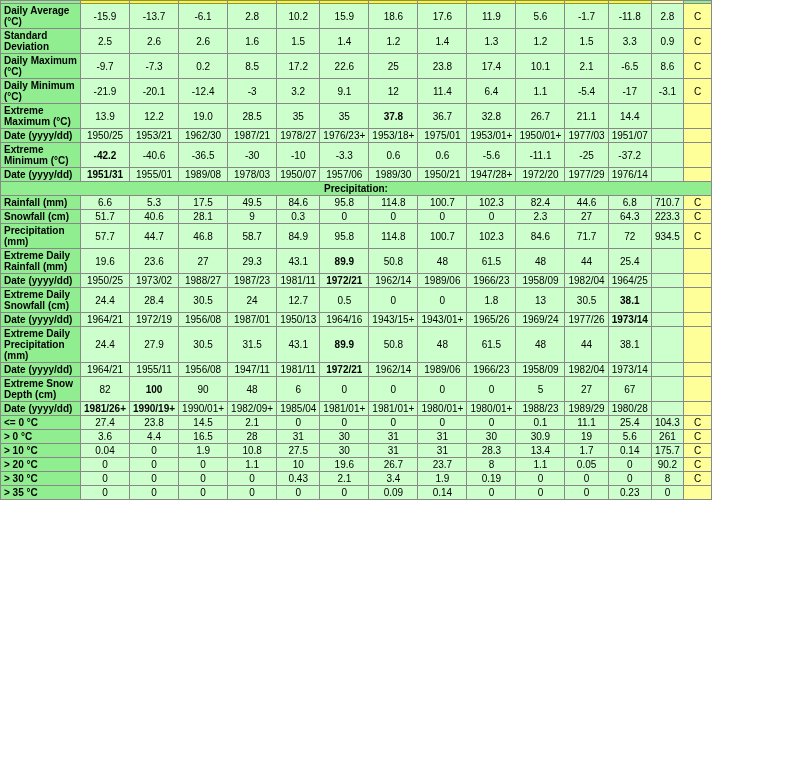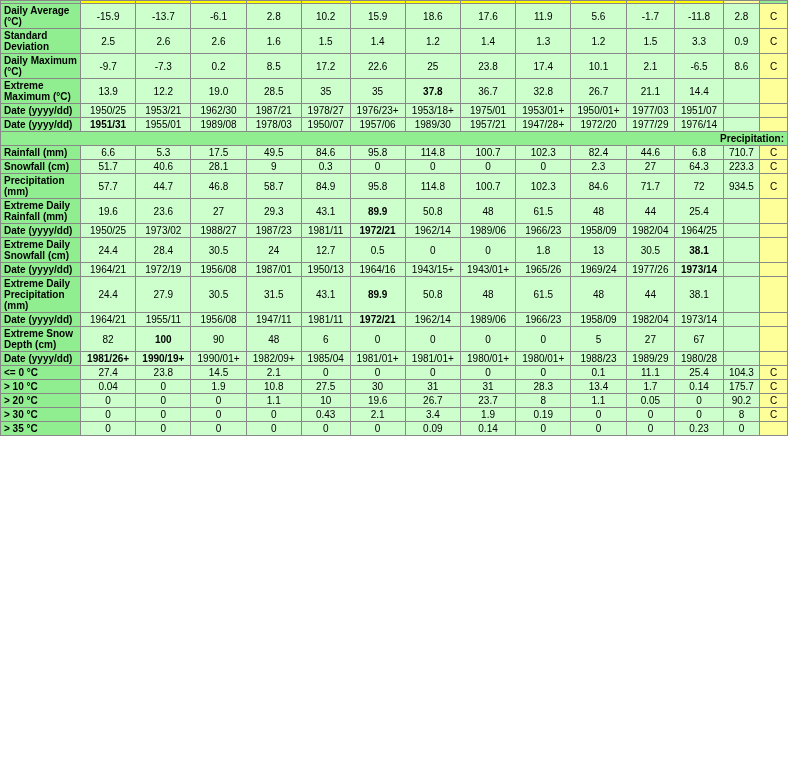--- a/index.html
+++ b/index.html
@@ -1,22 +1,22 @@
 <!DOCTYPE html>
 <html><head>
   <meta charset="utf-8">
   <style>
     * { box-sizing: border-box; margin: 0; padding: 0; }
     body { font-family: Arial, sans-serif; font-size: 10px; background: #fff; }
-    table { border-collapse: collapse; width: 788px; }
+    table { border-collapse: collapse; width: 712px; }
     th, td { border: 1px solid #888; padding: 1px 3px; text-align: center; vertical-align: middle; }
     th { background: #90EE90; font-weight: bold; }
     td { background: #CCFFCC; }
     .header-col { background: #90EE90; font-weight: bold; text-align: left; width: 80px; }
-    .section-header { background: #90EE90; font-weight: bold; text-align: right; }
+    .section-header { background: #90EE90; font-weight: bold; text-align: center; }
     .col-year { background: #FFFF99; }
     .col-code { background: #90EE90; width: 28px; }
     .month-header { background: #FFFF00; }
   </style>
 </head>
 <body>
 
 <table id="main-table">
   <thead>
     <tr>
@@ -83,20 +83,37 @@
         <td>25</td>
         <td>23.8</td>
         <td>17.4</td>
         <td>10.1</td>
         <td>2.1</td>
         <td>-6.5</td>
         <td>8.6</td>
         <td class="col-year">C</td>
       </tr>
       <tr>
+        <td class="header-col">Daily Minimum (°C)</td>
+        <td>-21.9</td>
+        <td>-20.1</td>
+        <td>-12.4</td>
+        <td>-3</td>
+        <td>3.2</td>
+        <td>9.1</td>
+        <td>12</td>
+        <td>11.4</td>
+        <td>6.4</td>
+        <td>1.1</td>
+        <td>-5.4</td>
+        <td>-17</td>
+        <td>-3.1</td>
+        <td class="col-year">C</td>
+      </tr>
+      <tr>
         <td class="header-col">Extreme Maximum (°C)</td>
         <td>13.9</td>
         <td>12.2</td>
         <td>19.0</td>
         <td>28.5</td>
         <td>35</td>
         <td>35</td>
         <td><b>37.8</b></td>
         <td>36.7</td>
         <td>32.8</td>
@@ -117,29 +134,46 @@
         <td>1953/18+</td>
         <td>1975/01</td>
         <td>1953/01+</td>
         <td>1950/01+</td>
         <td>1977/03</td>
         <td>1951/07</td>
         <td></td>
         <td class="col-year"></td>
       </tr>
       <tr>
+        <td class="header-col">Extreme Minimum (°C)</td>
+        <td><b>-42.2</b></td>
+        <td>-40.6</td>
+        <td>-36.5</td>
+        <td>-30</td>
+        <td>-10</td>
+        <td>-3.3</td>
+        <td>0.6</td>
+        <td>0.6</td>
+        <td>-5.6</td>
+        <td>-11.1</td>
+        <td>-25</td>
+        <td>-37.2</td>
+        <td></td>
+        <td class="col-year"></td>
+      </tr>
+      <tr>
         <td class="header-col">Date (yyyy/dd)</td>
         <td><b>1951/31</b></td>
         <td>1955/01</td>
         <td>1989/08</td>
         <td>1978/03</td>
         <td>1950/07</td>
         <td>1957/06</td>
         <td>1989/30</td>
-        <td>1957/21</td>
+        <td>1950/21</td>
         <td>1947/28+</td>
         <td>1972/20</td>
         <td>1977/29</td>
         <td>1976/14</td>
         <td></td>
         <td class="col-year"></td>
       </tr>
       <tr>
         <td colspan="15" class="section-header">Precipitation:</td>
       </tr>
@@ -341,20 +375,37 @@
         <td>0</td>
         <td>0</td>
         <td>0</td>
         <td>0.1</td>
         <td>11.1</td>
         <td>25.4</td>
         <td>104.3</td>
         <td class="col-year">C</td>
       </tr>
       <tr>
+        <td class="header-col">&gt; 0 °C</td>
+        <td>3.6</td>
+        <td>4.4</td>
+        <td>16.5</td>
+        <td>28</td>
+        <td>31</td>
+        <td>30</td>
+        <td>31</td>
+        <td>31</td>
+        <td>30</td>
+        <td>30.9</td>
+        <td>19</td>
+        <td>5.6</td>
+        <td>261</td>
+        <td class="col-year">C</td>
+      </tr>
+      <tr>
         <td class="header-col">&gt; 10 °C</td>
         <td>0.04</td>
         <td>0</td>
         <td>1.9</td>
         <td>10.8</td>
         <td>27.5</td>
         <td>30</td>
         <td>31</td>
         <td>31</td>
         <td>28.3</td>

